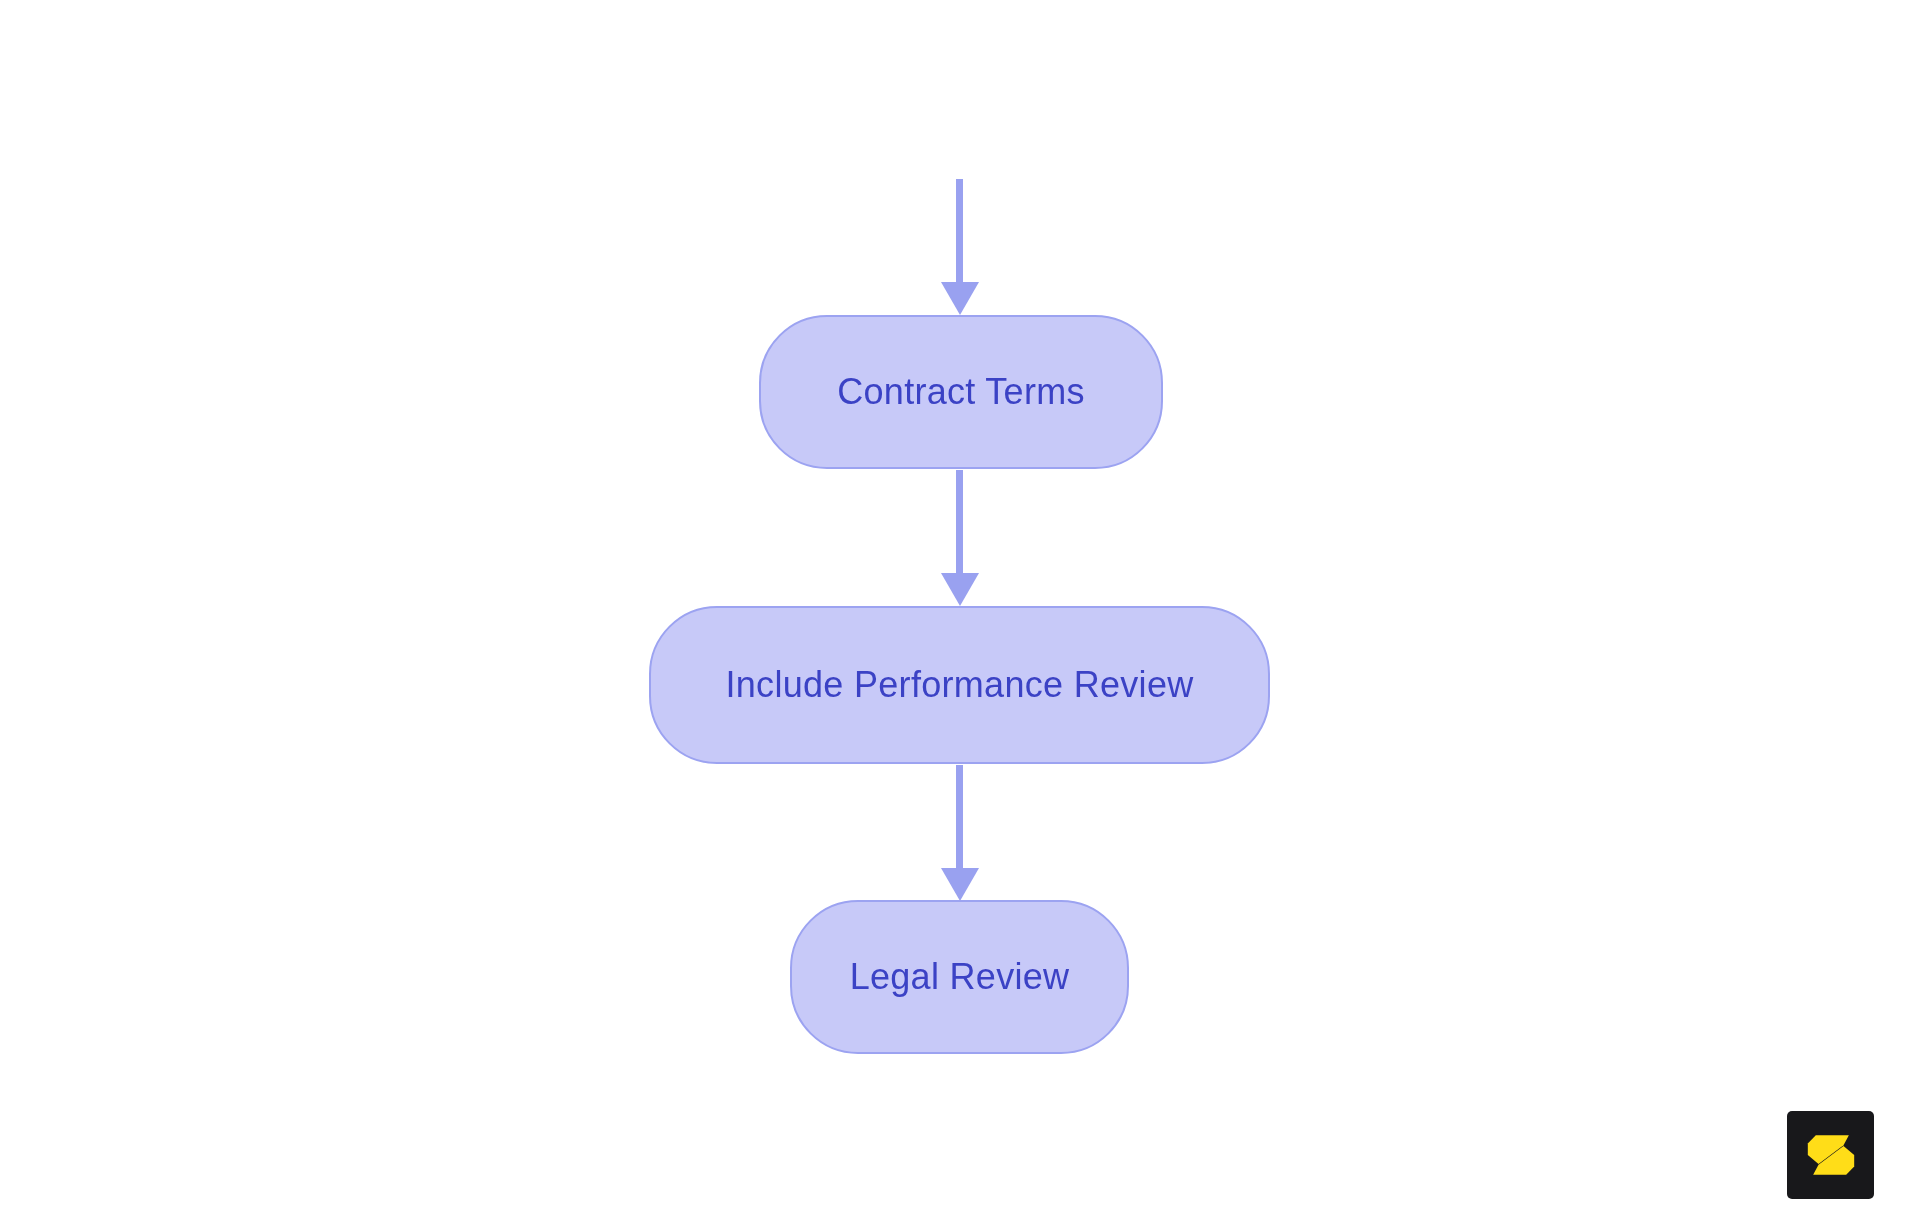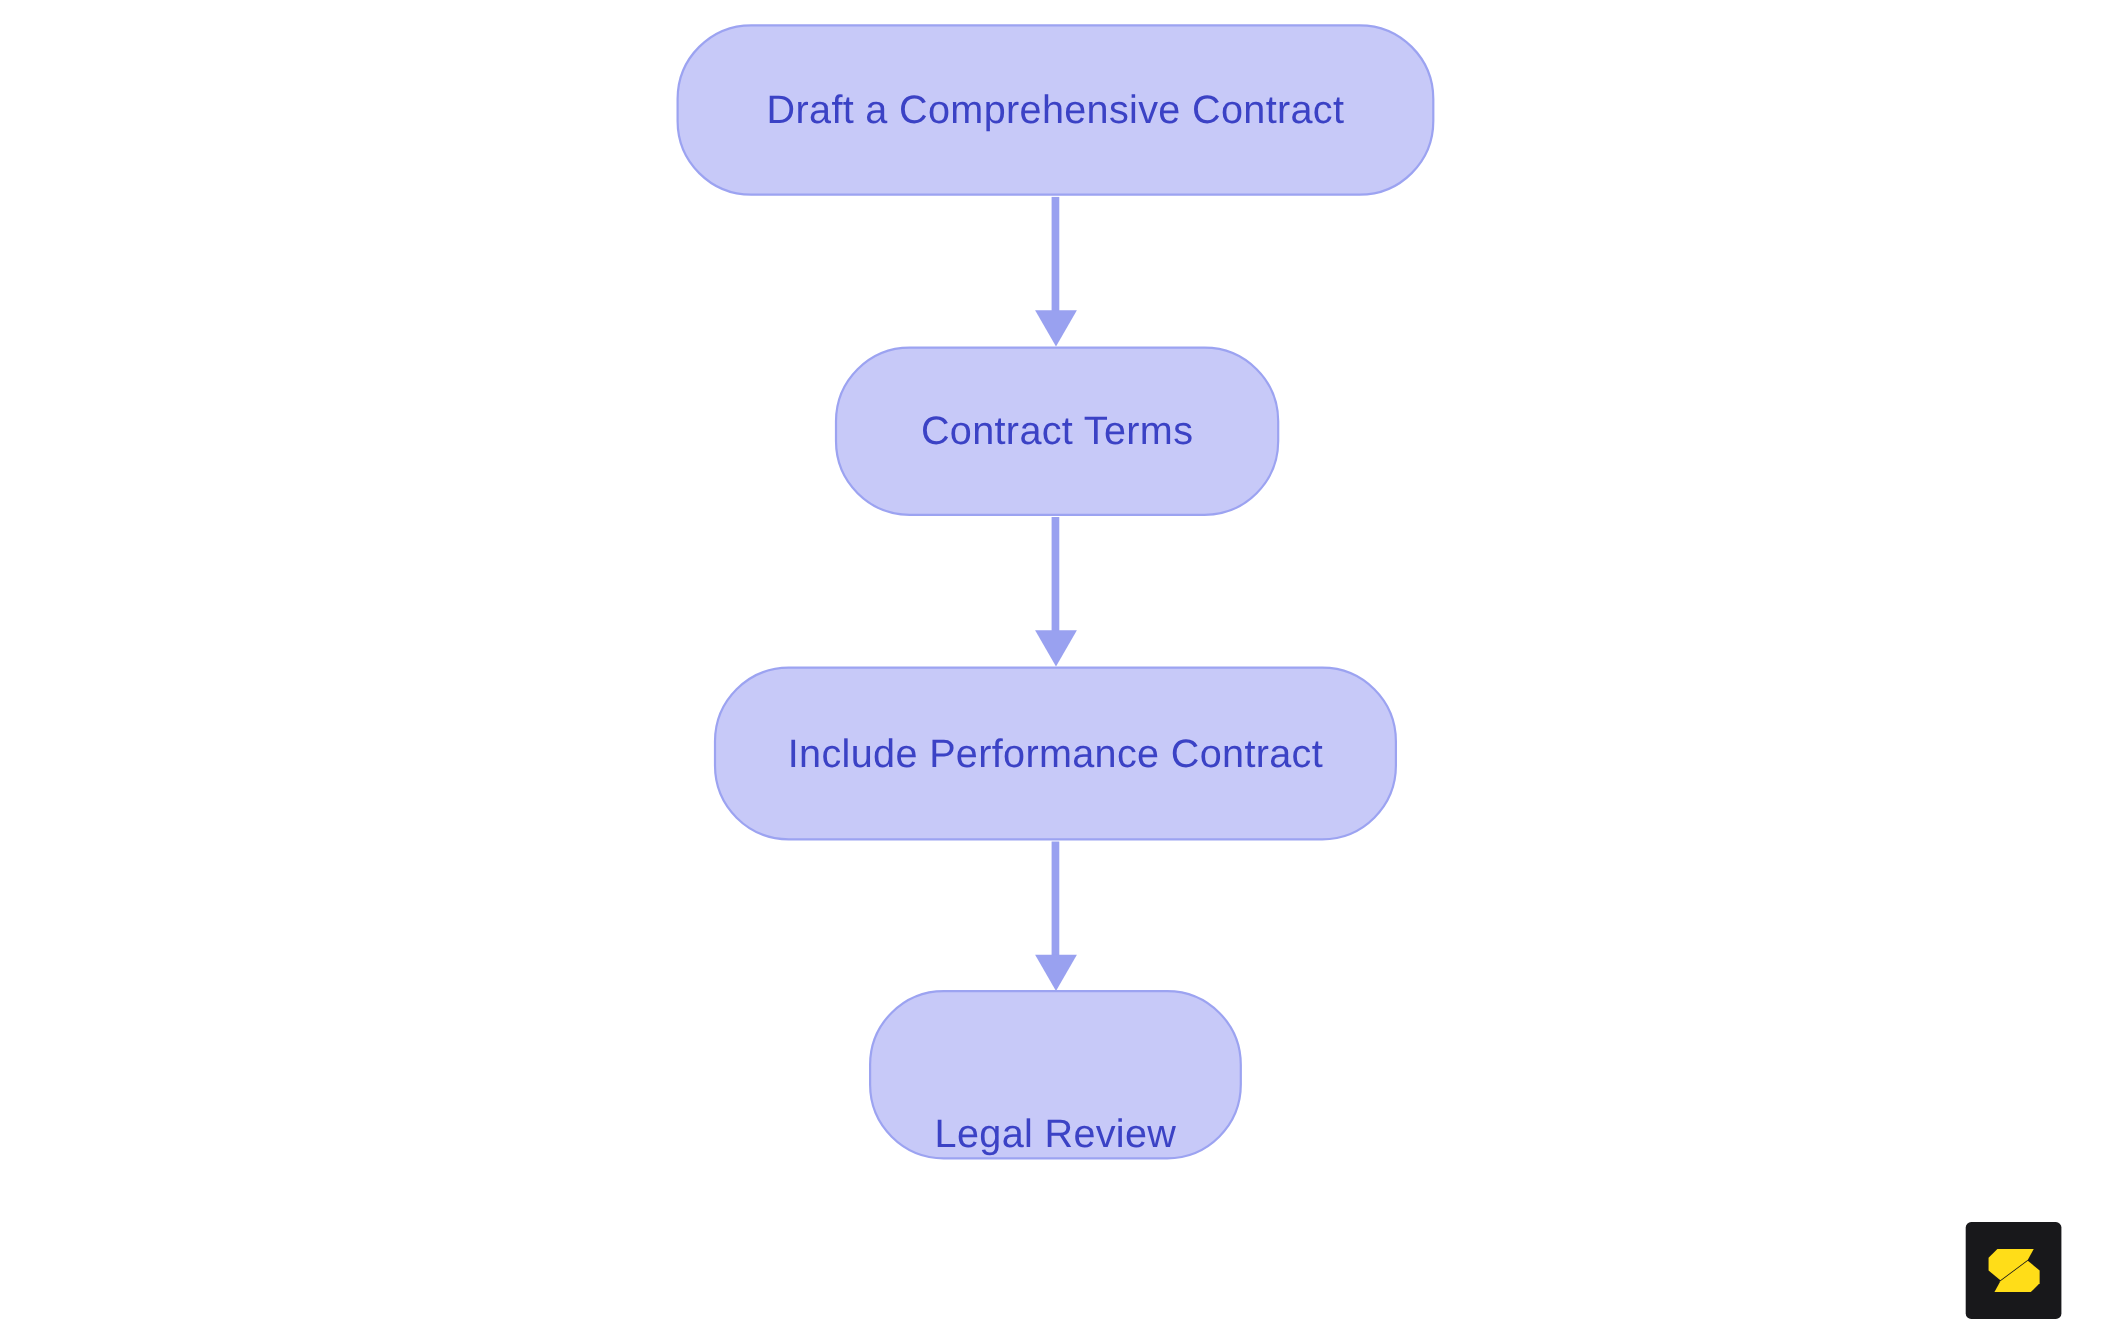--- a/index.html
+++ b/index.html
@@ -27,21 +27,21 @@
   }
   .node-label {
     font-size: 36px;
     letter-spacing: 0.3px;
     color: #3b42c5;
     white-space: nowrap;
   }
   .node-1 { left: 615px; top: 22px;  width: 689px; height: 156px; }
   .node-2 { left: 759px; top: 315px; width: 404px; height: 154px; }
   .node-3 { left: 649px; top: 606px; width: 621px; height: 158px; }
-  .node-4 { left: 790px; top: 900px; width: 339px; height: 154px; align-items: flex-end; }
+  .node-4 { left: 790px; top: 900px; width: 339px; height: 154px; }
 
   .arrow {
     position: absolute;
     left: 941px;
     width: 38px;
   }
   .arrow-1 { top: 179px; height: 136px; }
   .arrow-2 { top: 470px; height: 136px; }
   .arrow-3 { top: 765px; height: 136px; }
   .arrow-line {
@@ -74,40 +74,37 @@
     display: flex;
     align-items: center;
     justify-content: center;
   }
 </style>
 </head>
 <body>
 
 <div class="canvas">
 
-  <div class="node node-1">
-    <span class="node-label">Draft a Comprehensive Contract</span>
-  </div>
 
   <div class="arrow arrow-1">
     <div class="arrow-line"></div>
     <div class="arrow-head"></div>
   </div>
 
   <div class="node node-2">
     <span class="node-label">Contract Terms</span>
   </div>
 
   <div class="arrow arrow-2">
     <div class="arrow-line"></div>
     <div class="arrow-head"></div>
   </div>
 
   <div class="node node-3">
-    <span class="node-label">Include Performance Contract</span>
+    <span class="node-label">Include Performance Review</span>
   </div>
 
   <div class="arrow arrow-3">
     <div class="arrow-line"></div>
     <div class="arrow-head"></div>
   </div>
 
   <div class="node node-4">
     <span class="node-label">Legal Review</span>
   </div>

